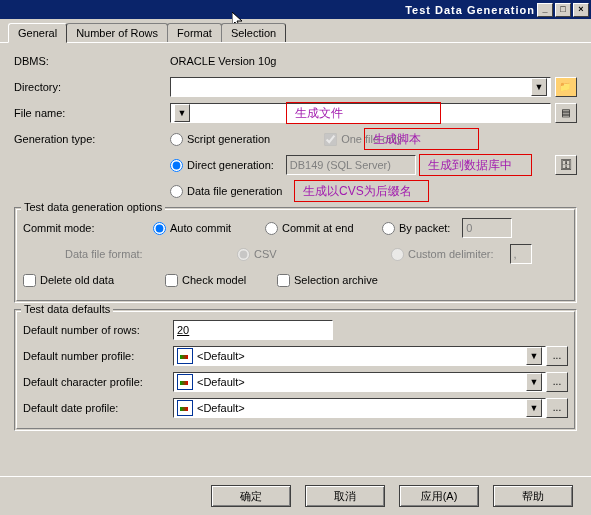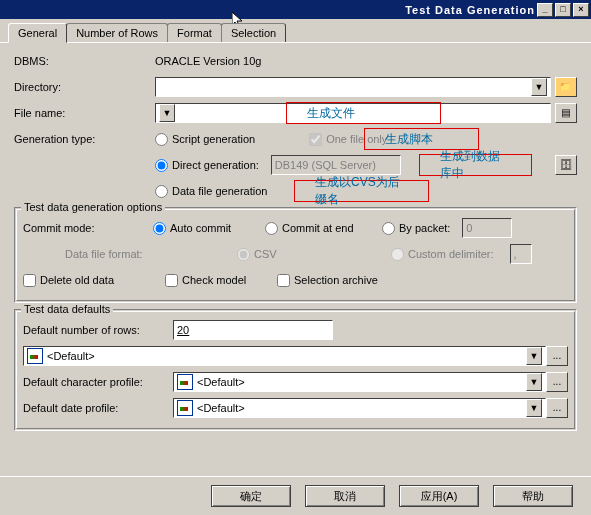--- a/index.html
+++ b/index.html
@@ -7,36 +7,36 @@
 .titlebar { background: #0a246a; color: #fff; height: 19px; display: flex; align-items: center; padding: 0 2px; font-weight: bold; font-size: 12px; }
 .titlebar .title { flex: 1; padding-left: 2px; letter-spacing: 1px; text-align: right; }
 .titlebar .winbtns { display: flex; gap: 0; }
 .titlebar .winbtn { width: 16px; height: 14px; background: #d4d0c8; border: 1px solid #fff; border-right-color: #404040; border-bottom-color: #404040; font-size: 9px; text-align: center; line-height: 11px; color: #000; margin-left: 2px; }
 .cursor { position: absolute; left: 232px; top: 12px; width: 14px; height: 18px; pointer-events: none; }
 .tabs { display: flex; border-bottom: 1px solid #fff; padding: 4px 8px 0 8px; }
 .tab { padding: 3px 9px 3px 9px; border: 1px solid #808080; border-bottom: none; border-top-left-radius: 3px; border-top-right-radius: 3px; background: #d4d0c8; margin-right: -1px; position: relative; border-right-color:#404040; }
 .tab.active { background: #d4d0c8; border-bottom: 1px solid #d4d0c8; margin-bottom: -1px; z-index: 1; border-top-color:#fff; border-left-color:#fff;text-align:center;}
 .panel { padding: 8px 14px; position: relative; }
 .row { display: flex; align-items: center; margin-bottom: 6px; min-height: 20px; }
-.lbl { width: 141px; color: #000; }
+.lbl { width: 156px; color: #000; }
 .val { flex: 1; display: flex; align-items: center; gap: 4px; }
 input[type=text], .combo { height: 20px; border: 1px solid #808080; border-top-color: #404040; border-left-color: #404040; border-right-color: #fff; border-bottom-color: #fff; background: #fff; padding: 0 3px; font-size: 11px; }
 input[readonly], .disabled-input { background: #d4d0c8; color: #808080; }
 .combo { display: flex; align-items: center; }
 .combo .ctext { flex: 1; }
 .combo .carrow { width: 16px; height: 18px; background: #d4d0c8; border-left: 1px solid #d4d0c8; text-align: center; line-height: 16px; font-size: 9px; border:1px solid #fff; border-right-color:#404040; border-bottom-color:#404040;}
 .iconbtn { width: 22px; height: 20px; border: 1px solid #fff; border-right-color: #404040; border-bottom-color: #404040; background: #d4d0c8; text-align: center; line-height: 18px; font-size: 10px; }
 .radio, .check { display: inline-flex; align-items: flex-start; margin-right: 12px; }
 .radio input, .check input { margin: 0 4px 0 0; }
 .grp { border: 1px solid #808080; border-right-color: #fff; border-bottom-color: #fff; padding: 10px 8px 6px 8px; margin: 6px 0; position: relative; }
 .grp::after { content: ""; position: absolute; inset: 1px; border: 1px solid #fff; border-right-color:#808080; border-bottom-color:#808080; pointer-events:none; }
 .grp > * { position: relative; z-index: 1; }
 .grp-title { position: absolute; top: -7px; left: 6px; background: #d4d0c8; padding: 0 3px; z-index: 2; }
 .grayed { color: #808080; margin-left: 42px; }
-.anno { position: absolute; border: 1.5px solid #e00000; color: #0369a1; font-size: 12px; padding: 1px 20px; background: rgba(255,255,255,0); pointer-events: none; z-index: 5; display:flex; align-items:center;}
+.anno { position: absolute; border: 1.5px solid #e00000; color: #a21caf; font-size: 12px; padding: 1px 8px; background: rgba(255,255,255,0); pointer-events: none; z-index: 5; display:flex; align-items:center;}
 .btnbar { display: flex; justify-content: flex-end; gap: 14px; padding: 8px 18px; border-top: 1px solid #fff; position:absolute; bottom:0; left:0; right:0;}
 .btn { width: 80px; height: 22px; border: 1px solid #404040; background: #d4d0c8; box-shadow: inset 1px 1px 0 #fff, inset -1px -1px 0 #808080; }
 .profile-icon { display:inline-block; width:16px; height:16px; background:#fff; border:1px solid #003399; margin-right:4px; position:relative; }
 .profile-icon::after { content:""; position:absolute; left:2px; top:6px; width:8px; height:4px; background:linear-gradient(90deg,#00a000,#e00000); }
 </style>
 </head>
 <body>
 
 <div class="titlebar">
   <span class="title">Test Data Generation</span>
@@ -166,20 +166,21 @@
     </div>
   </div>
 
   <div class="grp">
     <div class="grp-title">Test data defaults</div>
     <div class="row">
       <div class="lbl" style="width:150px">Default number of rows:</div>
       <input type="text" style="width: 160px; text-decoration: underline;" value="20">
     </div>
     <div class="row">
+      <div class="lbl" style="width:150px">Default number profile:</div>
       <div class="combo" style="flex:1">
           <span class="profile-icon"></span>
           <span class="ctext">&lt;Default&gt;</span>
           <span class="carrow">▼</span>
         </div>
       <div class="iconbtn">...</div>
     </div>
     <div class="row">
       <div class="lbl" style="width:150px">Default character profile:</div>
       <div class="combo" style="flex:1">

